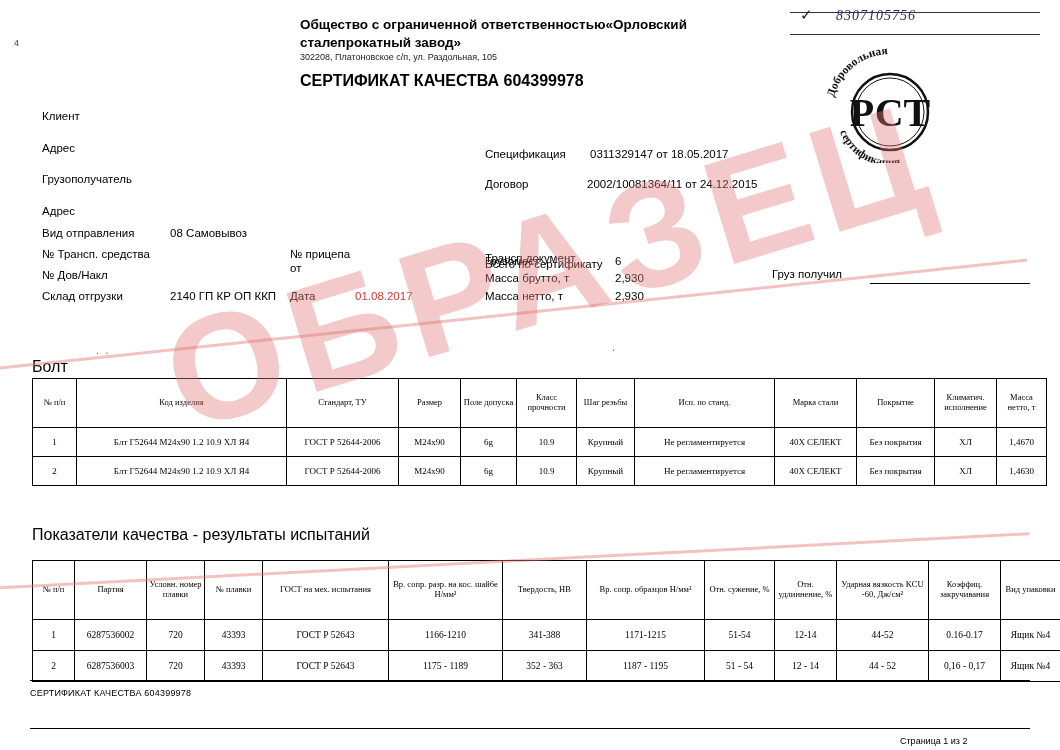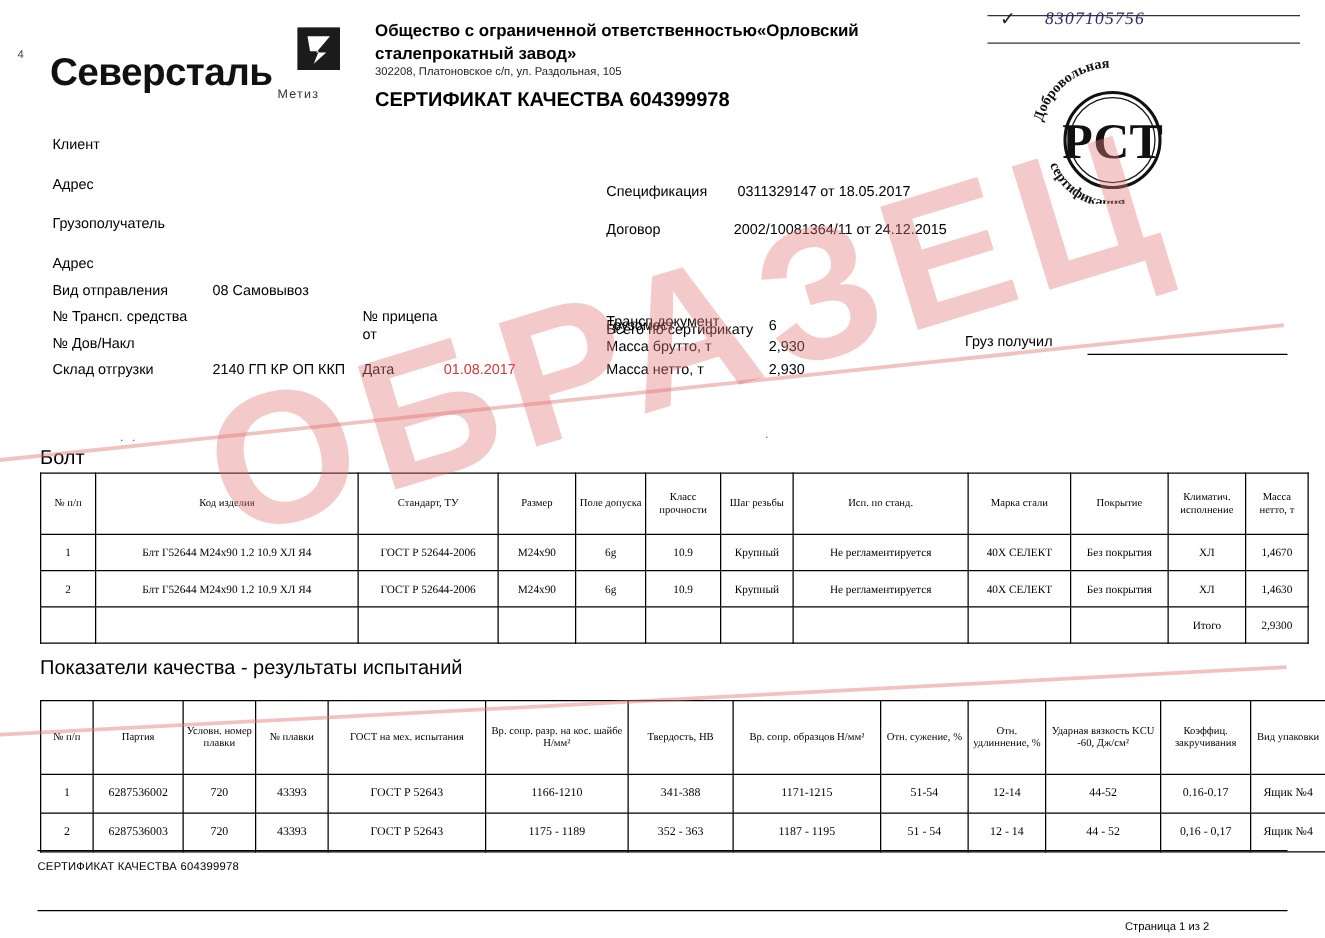--- a/index.html
+++ b/index.html
@@ -258,30 +258,20 @@
 <body>
 
 <div class="page">
 
   <div class="scribble-line sl1"></div>
   <div class="scribble-line sl2"></div>
   <div class="scribble-mark">✓</div>
   <div class="scribble-text">8307105756</div>
   <div class="corner-digit">4</div>
 
-  <div class="logo-block">
-    <div class="logo-mark">
-      <svg width="34" height="34" viewBox="0 0 34 34">
-        <rect x="0" y="0" width="34" height="34" fill="#1b1b1b"></rect>
-        <path d="M8 7 L26 7 L15 20 L23 20 L13 29 L17 19 L10 19 Z" fill="#ffffff"></path>
-      </svg>
-    </div>
-    <div class="logo-word">Северсталь</div>
-    <div class="logo-sub">Метиз</div>
-  </div>
 
   <div class="company-name">Общество с ограниченной ответственностью«Орловский сталепрокатный завод»</div>
   <div class="company-addr">302208, Платоновское с/п, ул. Раздольная, 105</div>
   <div class="doc-title">СЕРТИФИКАТ КАЧЕСТВА 604399978</div>
 
   <div class="rst-stamp">
     <svg width="145" height="115" viewBox="0 0 145 115">
       <defs>
         <path id="arcTop" d="M 14 64 A 58 58 0 0 1 130 64"></path>
         <path id="arcBot" d="M 18 64 A 54 54 0 0 0 126 64"></path>
@@ -394,34 +384,20 @@
         <td>М24х90</td>
         <td>6g</td>
         <td>10.9</td>
         <td>Крупный</td>
         <td>Не регламентируется</td>
         <td>40Х СЕЛЕКТ</td>
         <td>Без покрытия</td>
         <td>ХЛ</td>
         <td>1,4630</td>
       </tr>
-      <tr class="row-empty">
-        <td></td>
-        <td></td>
-        <td></td>
-        <td></td>
-        <td></td>
-        <td></td>
-        <td></td>
-        <td></td>
-        <td></td>
-        <td></td>
-        <td class="total-label">Итого</td>
-        <td>2,9300</td>
-      </tr>
     </tbody>
   </table>
 
   <div class="caption" style="left:32px; top:526px; width:996px;">Показатели качества - результаты испытаний</div>
 
   <table class="grid" id="quality-table">
     <colgroup>
       <col style="width:42px">
         <col style="width:72px">
         <col style="width:58px">

